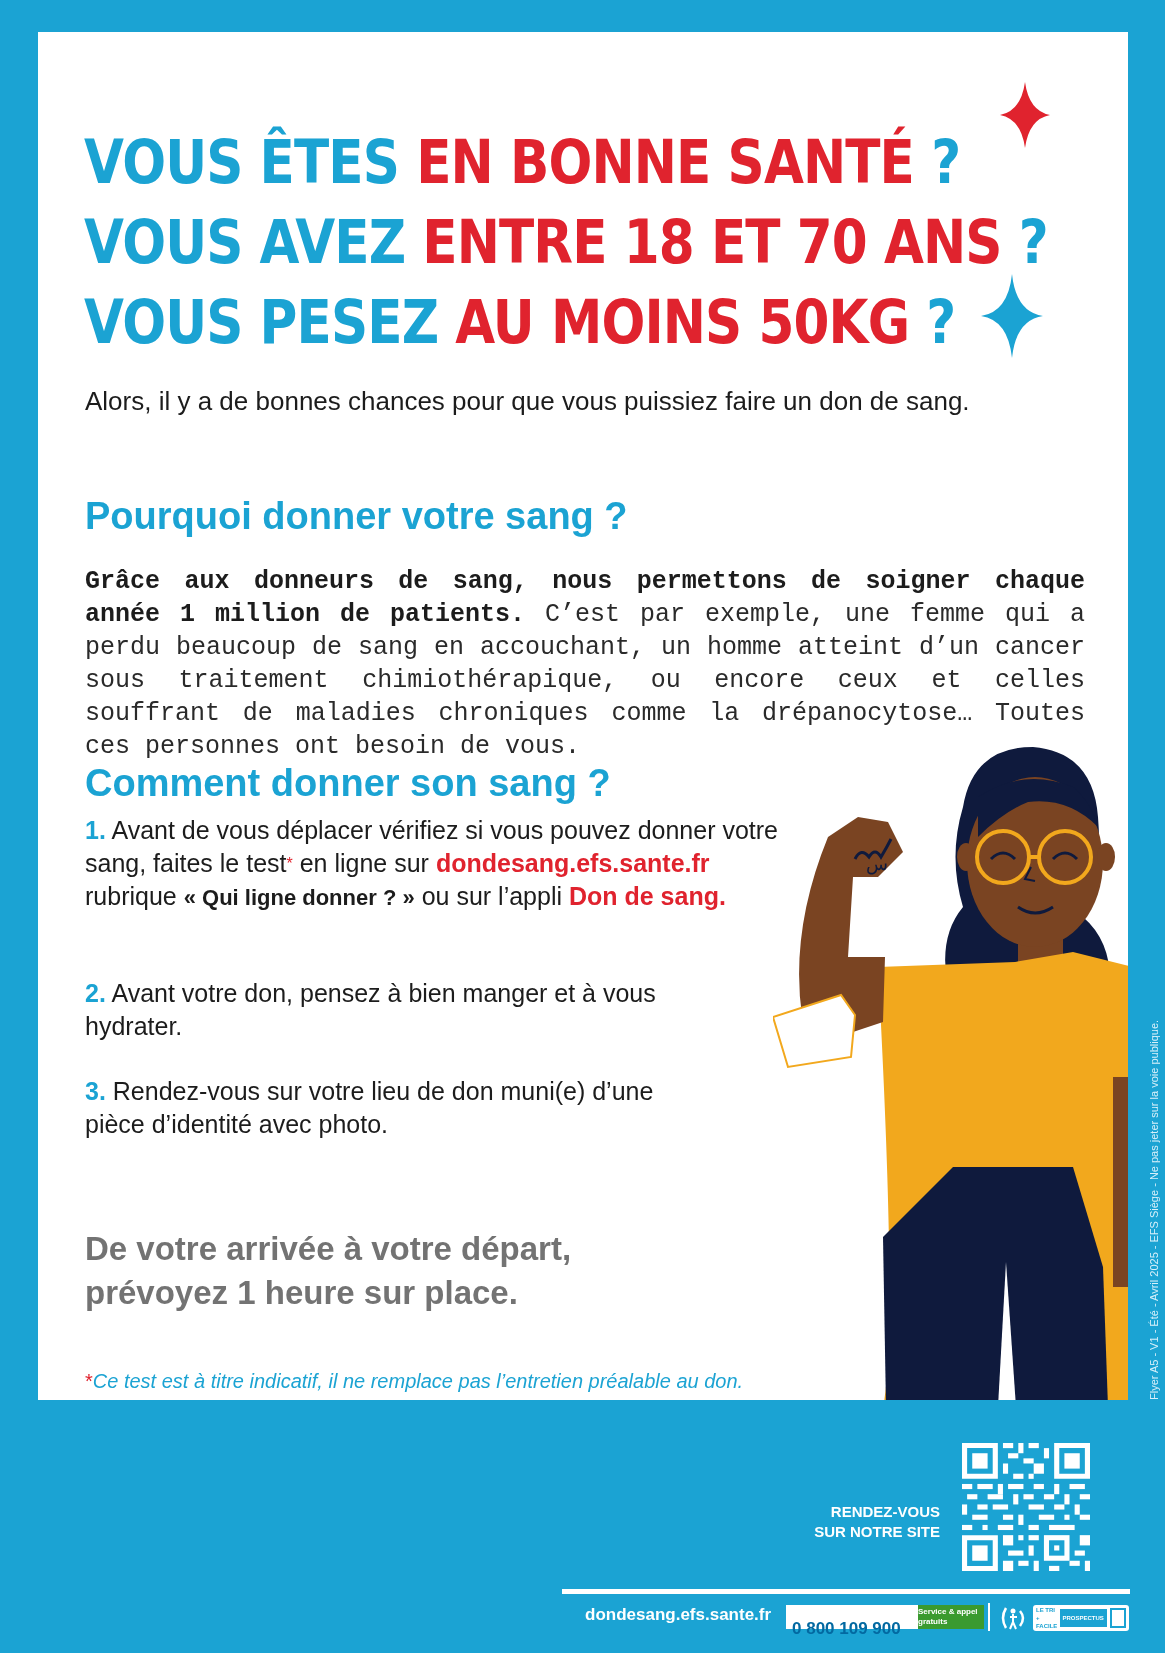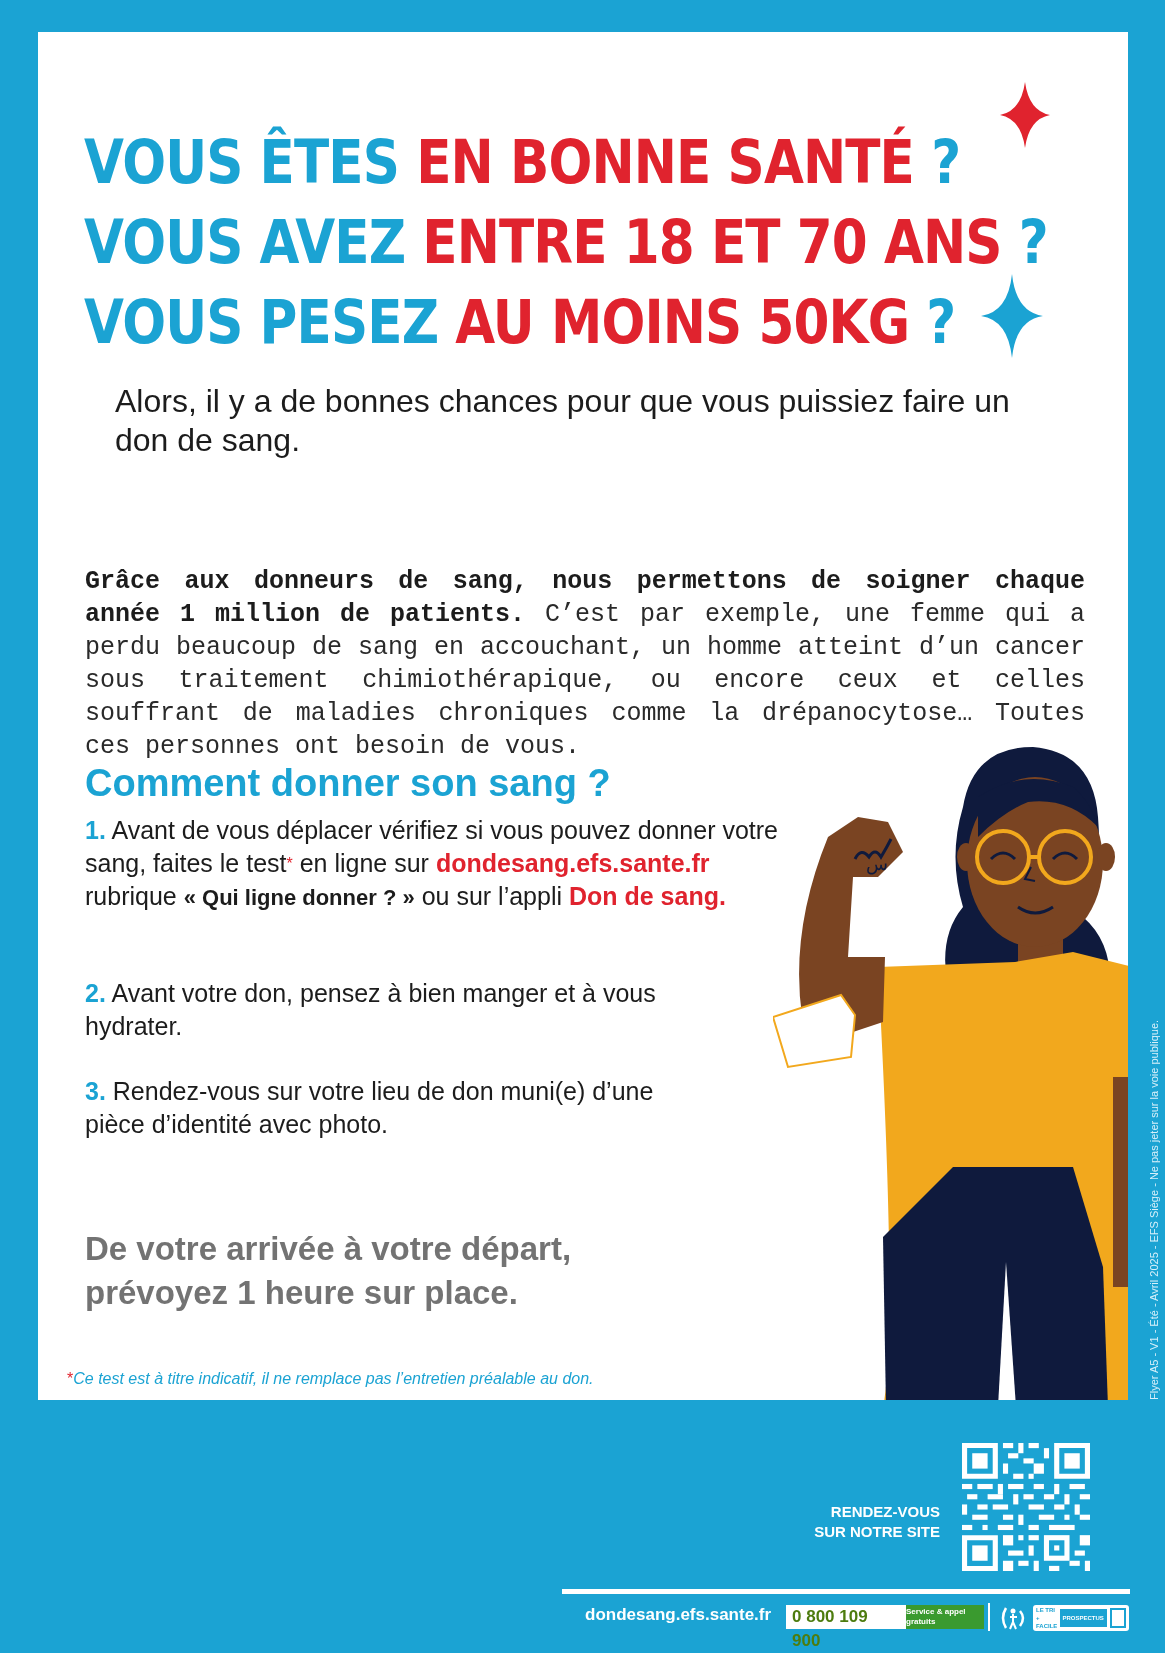--- a/index.html
+++ b/index.html
@@ -29,24 +29,23 @@
       white-space: nowrap;
     }
     .headline .line { display: block; height: 80px; }
     .blue { color: #1ba3d3; }
     .red { color: #e0232e; }
     .sparkle { position: absolute; }
     .intro {
       position: absolute;
       left: 47px; top: 350px;
       width: 900px;
-      font-size: 32px;
+      font-size: 26px;
       line-height: 39px;
       color: #1c1c1c;
-      margin-left: 30px;
     }
     .section-title {
       position: absolute;
       left: 47px;
       font-size: 38px;
       font-weight: bold;
       color: #1ba3d3;
     }
     .why-body {
       position: absolute;
@@ -74,22 +73,22 @@
     .duration {
       position: absolute;
       left: 47px; top: 1195px;
       font-size: 33px;
       line-height: 44px;
       font-weight: bold;
       color: #737373;
     }
     .footnote {
       position: absolute;
-      left: 29px; top: 1338px;
-      font-size: 16px;
+      left: 47px; top: 1338px;
+      font-size: 20px;
       font-style: italic;
       color: #1ba3d3;
     }
     .footnote .ast { color: #e0232e; font-style: normal; }
     .illus { position: absolute; left: 735px; top: 715px; }
     .vertical-note {
       position: absolute;
       left: 1148px; top: 1400px;
       transform: rotate(-90deg);
       transform-origin: left top;
@@ -122,26 +121,26 @@
       color: #ffffff;
     }
     .phone {
       position: absolute;
       left: 786px; top: 1605px;
       width: 198px; height: 24px;
       display: flex;
     }
     .phone .num {
       background: #ffffff;
-      color: #4d7c0f;
+      color: #0369a1;
       font-weight: bold;
       font-size: 17px;
       line-height: 24px;
-      padding: 0 6px;
-      width: 120px;
+      padding: 12px 6px;
+      width: 132px;
     }
     .phone .tag {
       background: #3a9a2f;
       color: #ffffff;
       font-size: 8px;
       line-height: 10px;
       padding: 2px 0;
       flex: 1;
       font-weight: bold;
     }
@@ -193,20 +192,21 @@
 
   <svg class="sparkle" style="left:962px;top:50px" width="50" height="66" viewBox="0 0 50 66">
     <path d="M25 0 Q29 29 50 33 Q29 37 25 66 Q21 37 0 33 Q21 29 25 0 Z" fill="#e0232e"></path>
   </svg>
   <svg class="sparkle" style="left:943px;top:242px" width="62" height="84" viewBox="0 0 62 84">
     <path d="M31 0 Q35 38 62 42 Q35 46 31 84 Q27 46 0 42 Q27 38 31 0 Z" fill="#1ba3d3"></path>
   </svg>
 
   <p class="intro">Alors, il y a de bonnes chances pour que vous puissiez faire un don de sang.</p>
 
+  <h2 class="section-title" style="top:463px">Pourquoi donner votre sang ?</h2>
   <p class="why-body"><b>Grâce aux donneurs de sang, nous permettons de soigner chaque année 1 million de patients.</b><span> C’est par exemple, une femme qui a perdu beaucoup de sang en accouchant, un homme atteint d’un cancer sous traitement chimiothérapique, ou encore ceux et celles souffrant de maladies chroniques comme la drépanocytose… Toutes ces personnes ont besoin de vous.</span></p>
 
   <h2 class="section-title" style="top:730px">Comment donner son sang ?</h2>
 
   <p class="step" style="top:782px">
     <span class="num">1.</span><span> Avant de vous déplacer vérifiez si vous pouvez donner votre sang, faites le test</span><span class="ast">*</span><span> en ligne sur </span><span class="redtxt">dondesang.efs.sante.fr</span><span> rubrique </span><span class="smallb">« Qui ligne donner ? »</span><span> ou sur l’appli </span><span class="redtxt">Don de sang.</span>
   </p>
 
   <p class="step" style="top:945px;width:600px">
     <span class="num">2.</span><span> Avant votre don, pensez à bien manger et à vous hydrater.</span>

